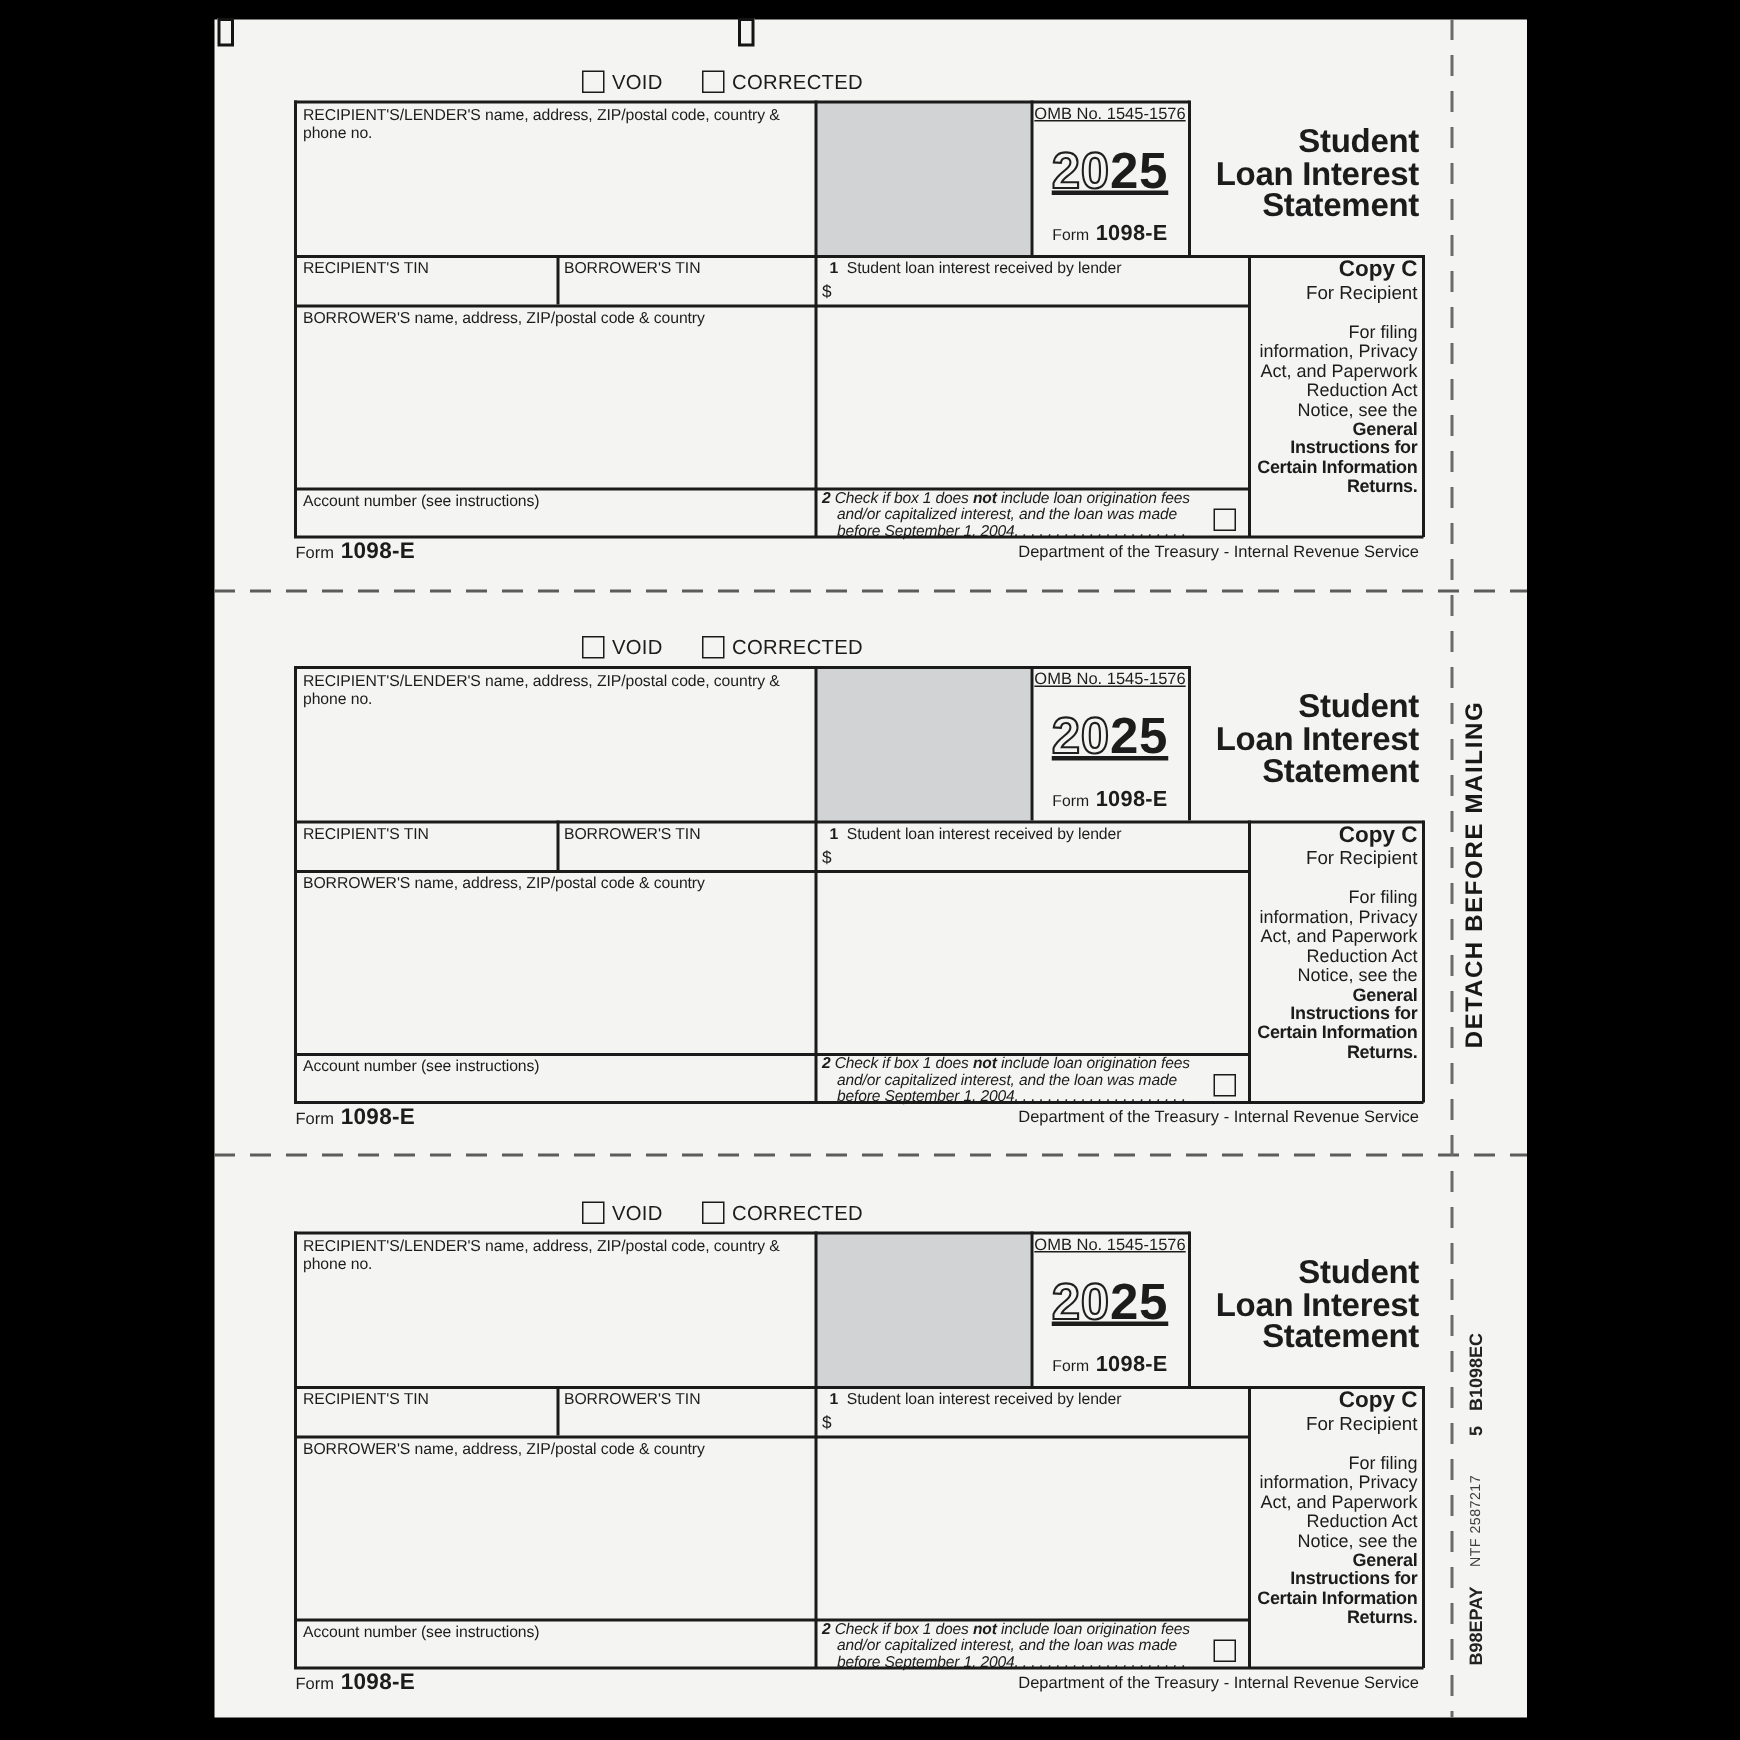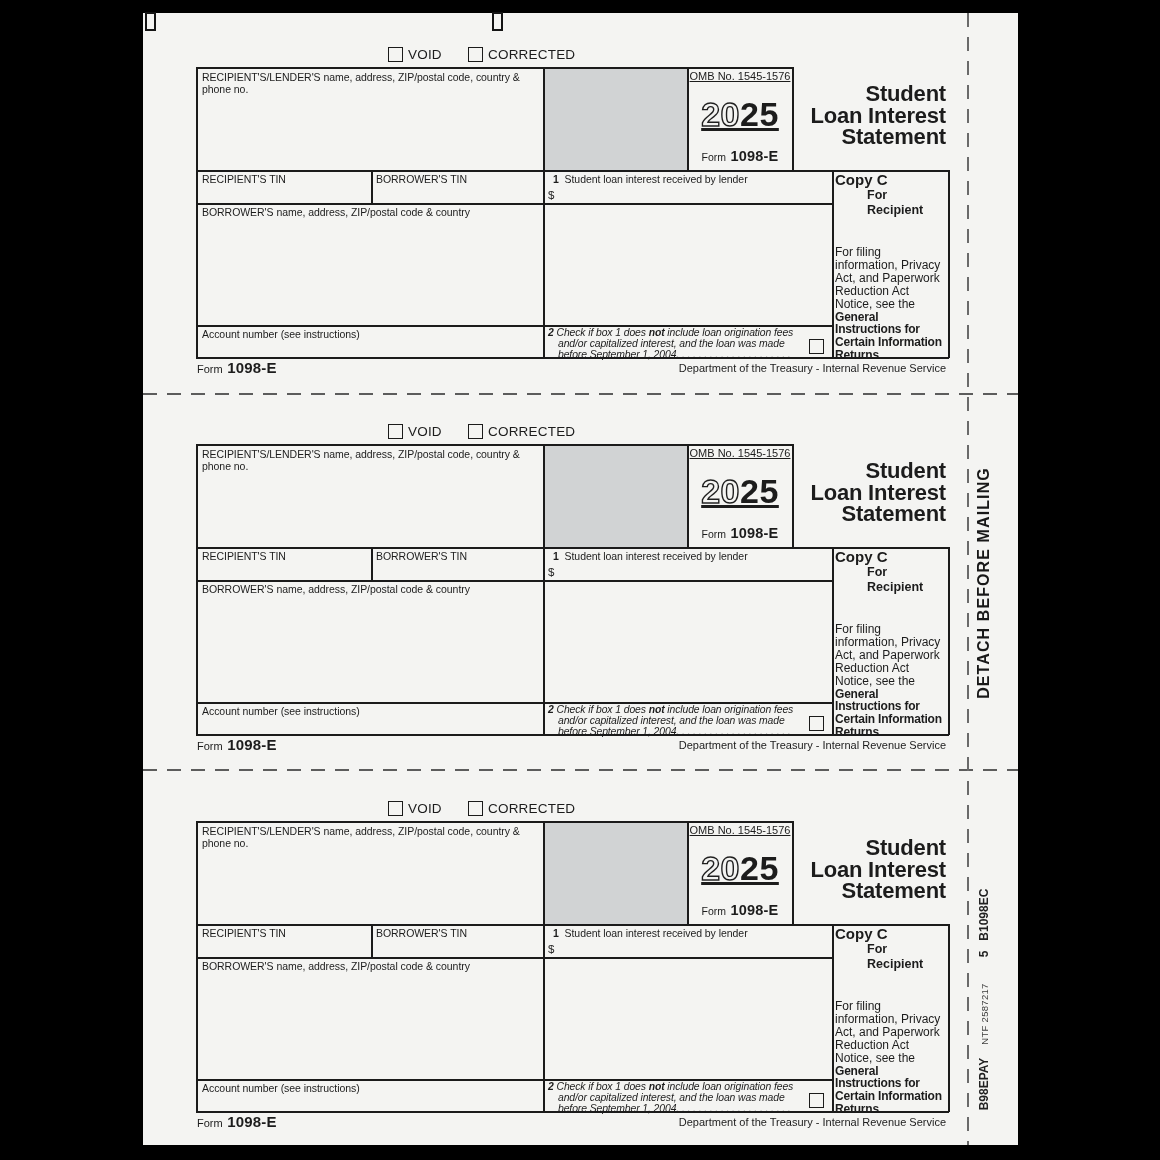--- a/index.html
+++ b/index.html
@@ -52,24 +52,24 @@
   .year .yr-outline{
     color:#f4f4f2;-webkit-text-stroke:1.4px #1f1f1f;
   }
   .form-id{position:absolute;bottom:5px;width:100%;text-align:center;}
   .form-word{font-size:10.5px;}
   .form-num{font-size:14.5px;font-weight:bold;letter-spacing:.2px;}
   .title-cell{position:absolute;text-align:right;}
   .title-line{display:block;font-size:22px;font-weight:bold;line-height:21.5px;letter-spacing:-0.2px;}
   .box-num{font-weight:bold;}
   .dollar{position:absolute;left:4px;bottom:1px;font-size:11.5px;}
-  .copy-cell{position:absolute;text-align:left;}
+  .copy-cell{position:absolute;text-align:right;}
   .copy-c{display:block;font-size:15px;font-weight:bold;line-height:16px;}
-  .copy-for{display:block;font-size:12.5px;font-weight:bold;line-height:15px;margin-left:32px;}
-  .notice{margin-top:28px;font-size:12px;line-height:12.9px;}
+  .copy-for{display:block;font-size:12.5px;font-weight:normal;line-height:15px;margin-left:32px;}
+  .notice{margin-top:12px;font-size:12px;line-height:12.9px;}
   .notice b{letter-spacing:-0.2px;}
   .box2-text{font-size:10.4px;line-height:11px;letter-spacing:-0.1px;font-style:italic;}
   .box2-ind{padding-left:10px;}
   .footer{position:absolute;left:0;top:312px;width:752px;height:20px;}
   .footer-dept{position:absolute;right:2px;top:3px;font-size:11px;}
   .footer-form{position:absolute;left:1px;top:0;}
   .footer-word{font-size:11px;}
   .footer-num{font-size:15px;font-weight:bold;letter-spacing:.2px;}
 </style>
 </head>

